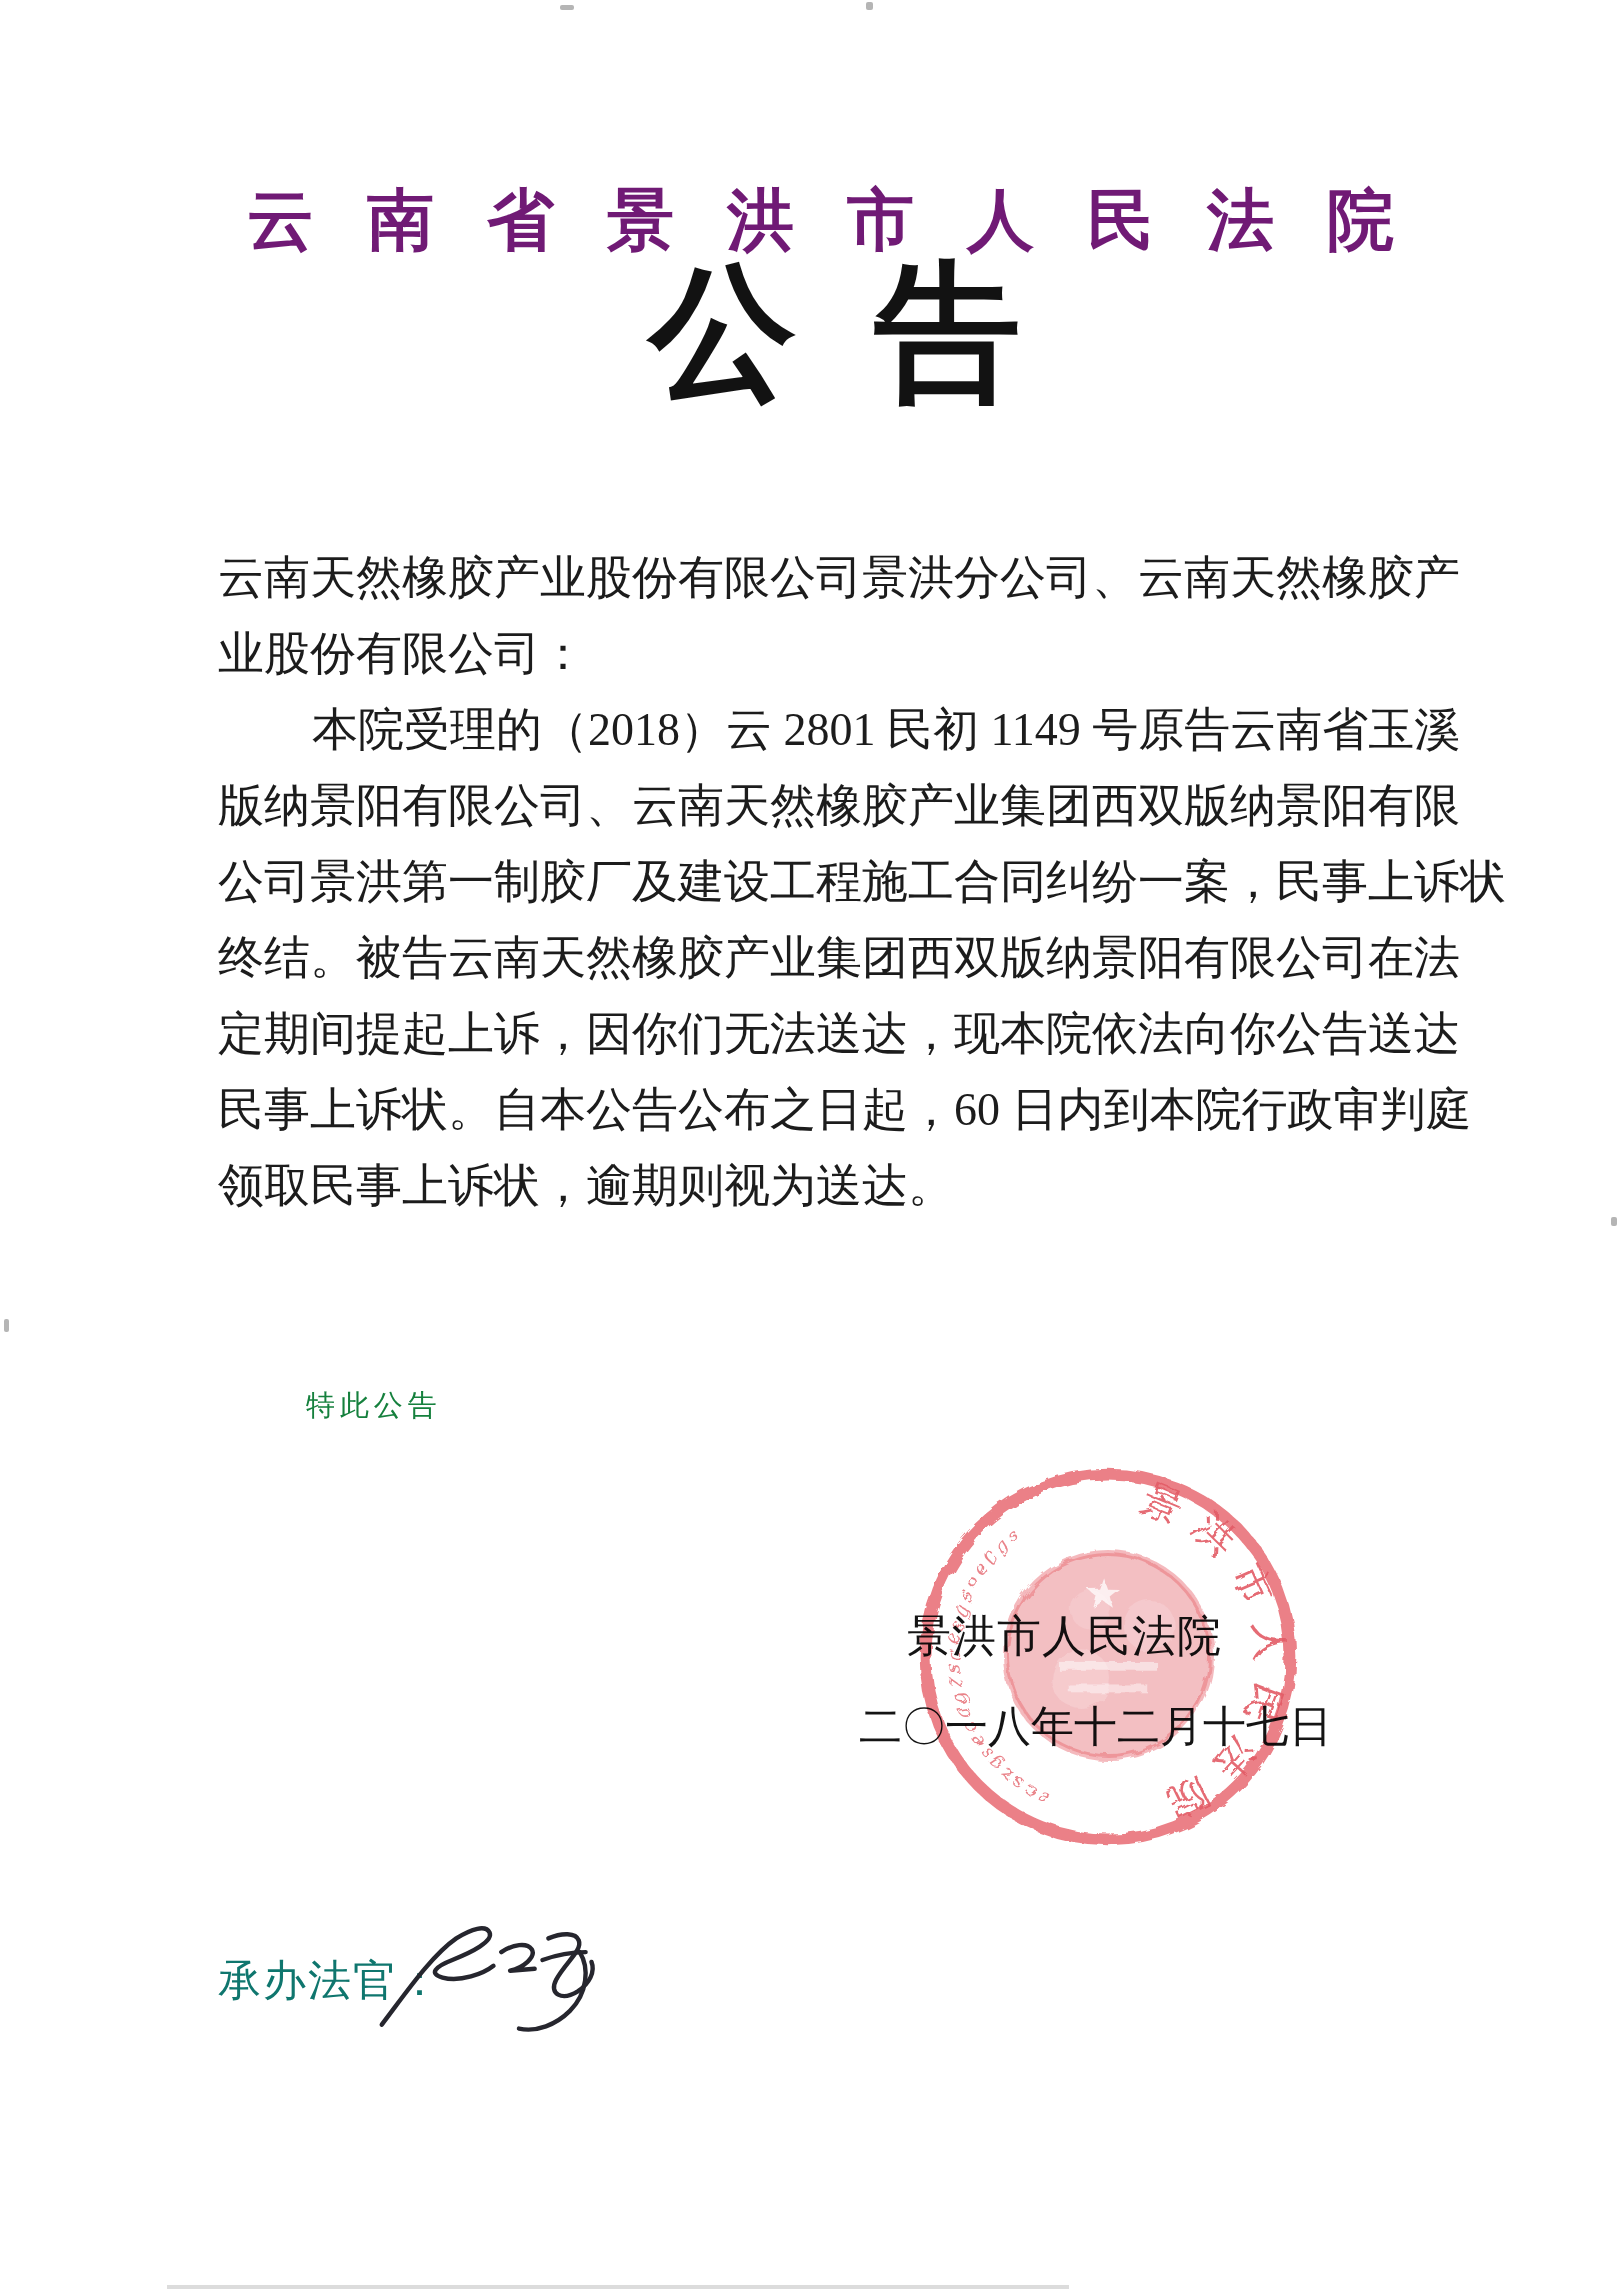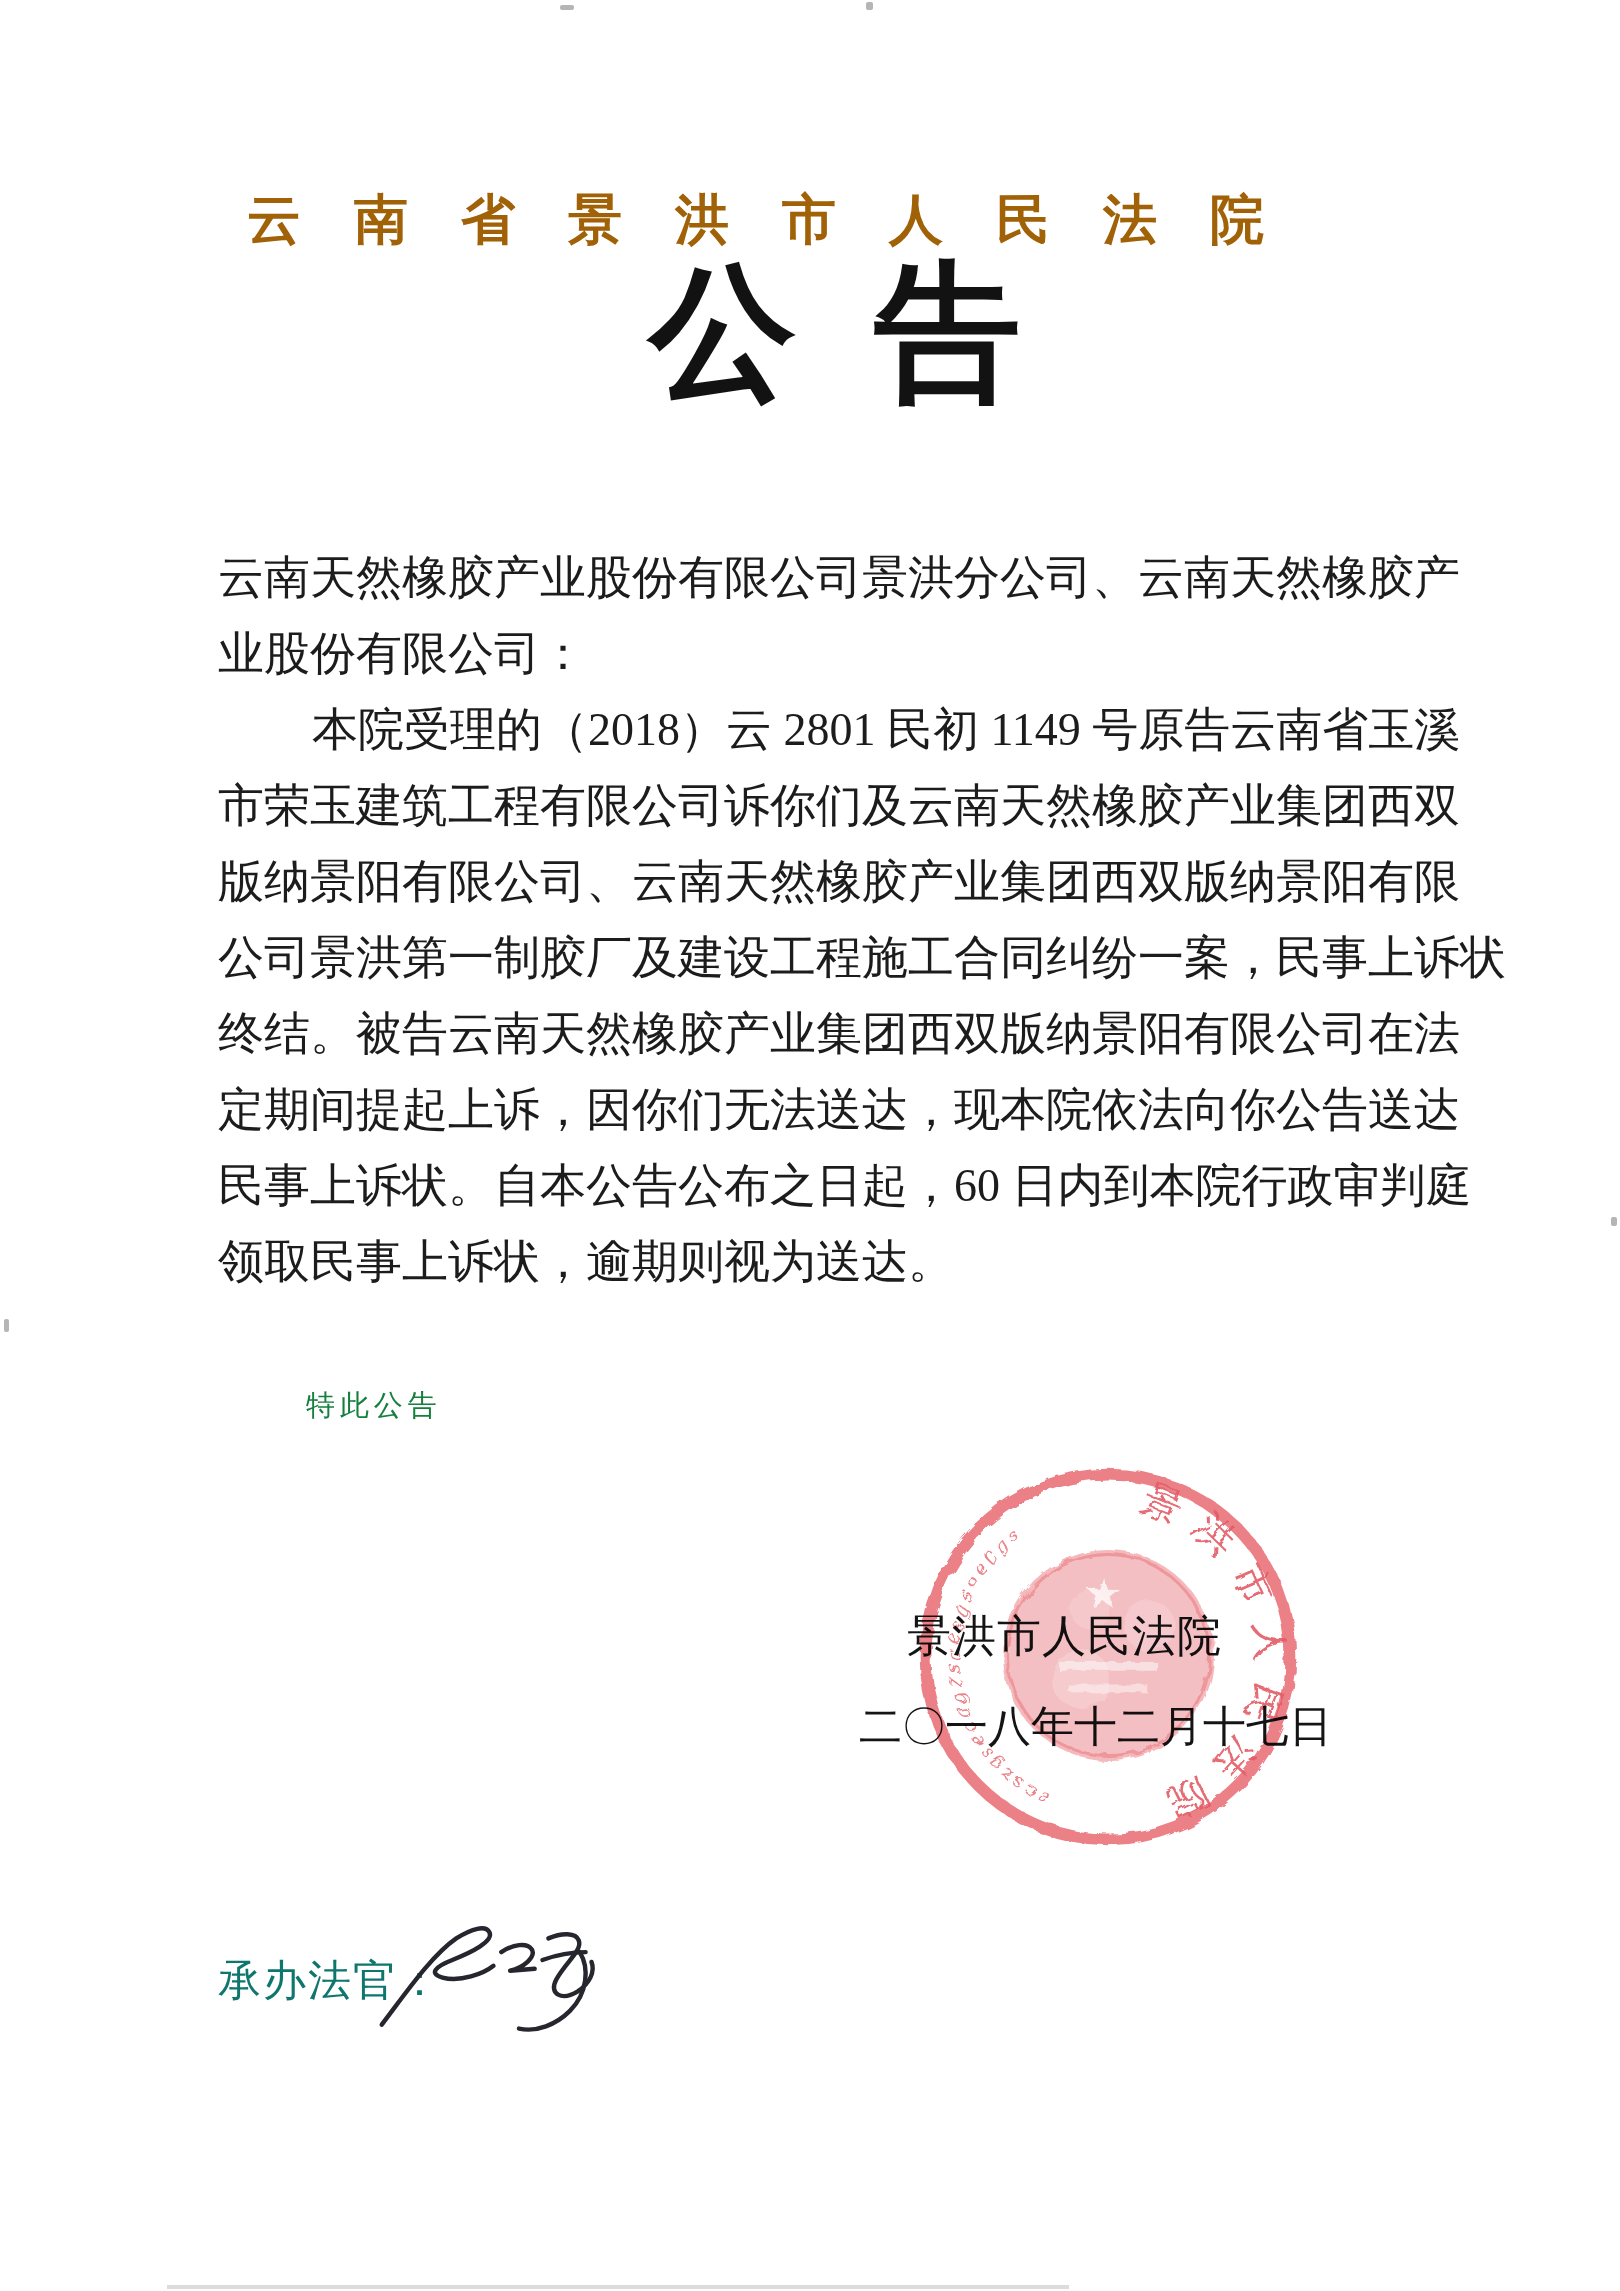--- a/index.html
+++ b/index.html
@@ -6,22 +6,22 @@
   .page{
     position:relative;
     width:1620px;height:2292px;
     background:#ffffff;
     overflow:hidden;
     font-family:"Liberation Serif","DejaVu Serif",serif;
     color:#1f1f1f;
   }
   .court-title{
     position:absolute;left:247px;top:186px;
-    font-size:54px;line-height:69px;font-weight:bold;
-    letter-spacing:53px;color:#a16207;white-space:nowrap;
+    font-size:67px;line-height:69px;font-weight:bold;
+    letter-spacing:53px;color:#701a75;white-space:nowrap;
   }
   .notice-title{
     position:absolute;left:649px;top:256px;
     font-size:147px;line-height:155px;font-weight:bold;
     letter-spacing:78px;color:#121212;white-space:nowrap;
   }
   .body-block{
     position:absolute;left:218px;top:540px;width:1227px;
     font-size:46px;color:#1c1c1c;
   }
@@ -77,21 +77,20 @@
 
 <div class="page">
 
   <div class="court-title">云南省景洪市人民法院</div>
   <div class="notice-title">公告</div>
 
   <div class="body-block">
     <div class="line">云南天然橡胶产业股份有限公司景洪分公司、云南天然橡胶产</div>
     <div class="line no-stretch">业股份有限公司：</div>
     <div class="line indent">本院受理的（2018）云 2801 民初 1149 号原告云南省玉溪</div>
-    <div class="line">市荣玉建筑工程有限公司诉你们及云南天然橡胶产业集团西双</div>
     <div class="line">版纳景阳有限公司、云南天然橡胶产业集团西双版纳景阳有限</div>
     <div class="line">公司景洪第一制胶厂及建设工程施工合同纠纷一案，民事上诉状</div>
     <div class="line">终结。被告云南天然橡胶产业集团西双版纳景阳有限公司在法</div>
     <div class="line">定期间提起上诉，因你们无法送达，现本院依法向你公告送达</div>
     <div class="line">民事上诉状。自本公告公布之日起，60 日内到本院行政审判庭</div>
     <div class="line no-stretch">领取民事上诉状，逾期则视为送达。</div>
   </div>
 
   <div class="closing-line">特此公告</div>
 

